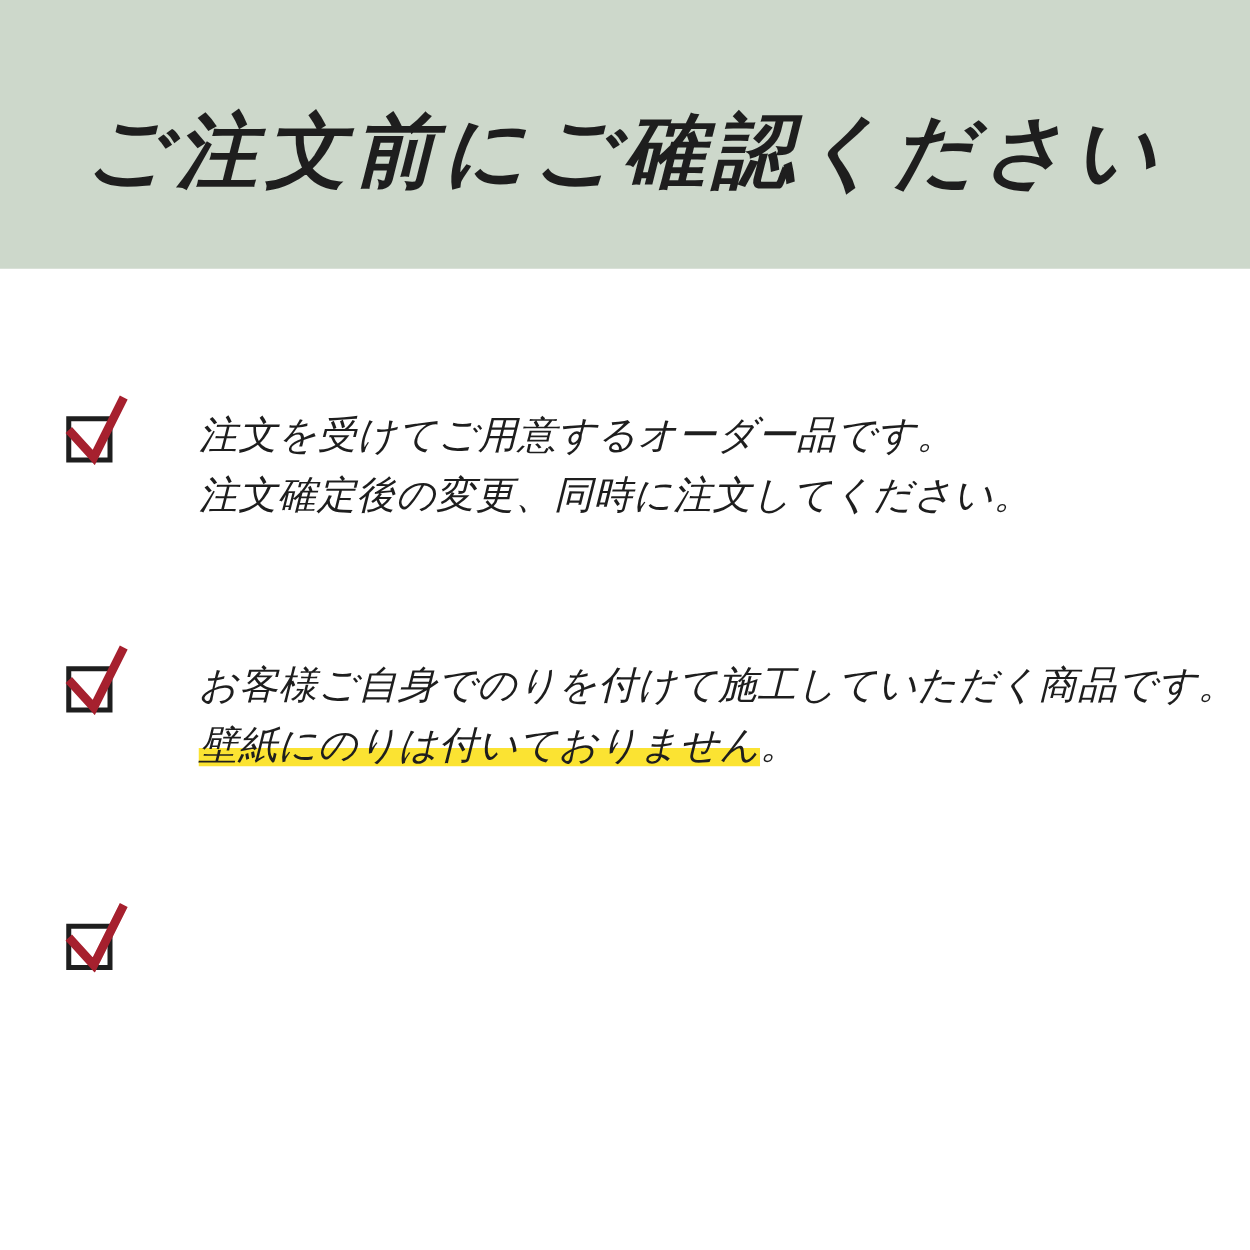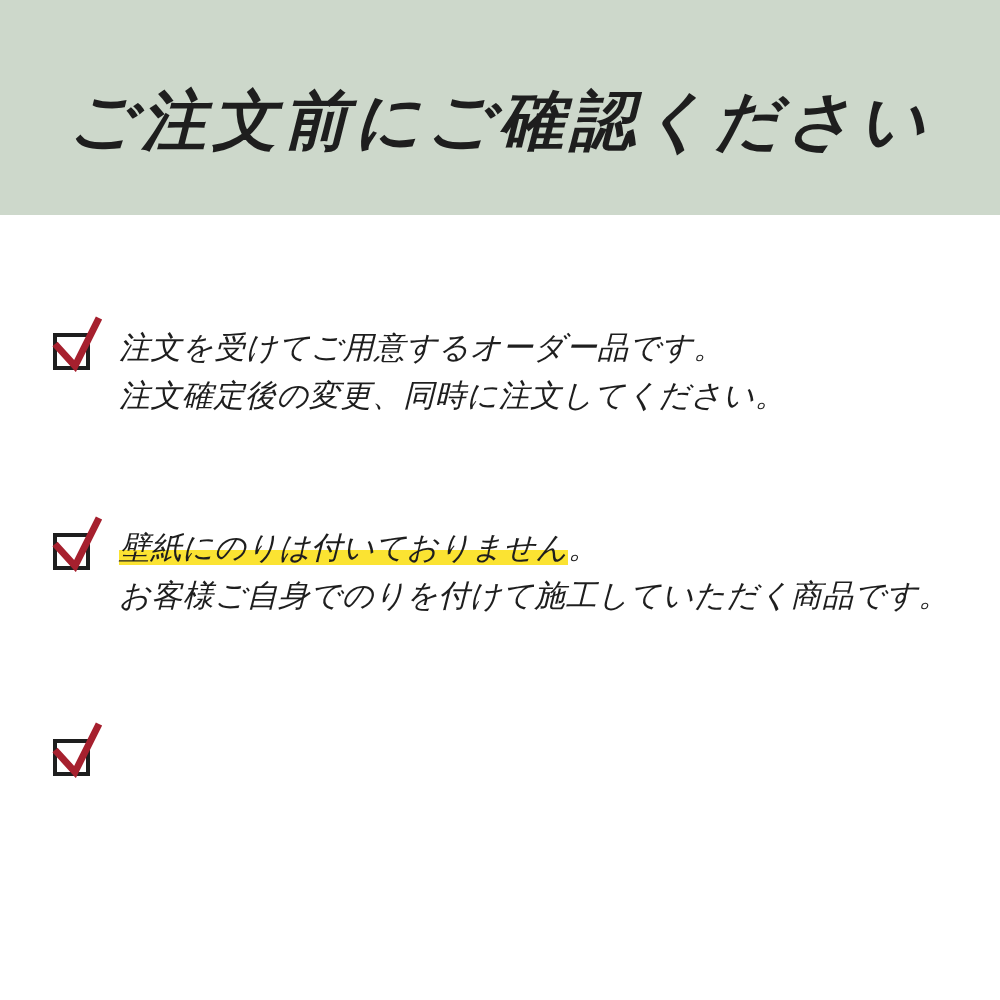--- a/index.html
+++ b/index.html
@@ -55,20 +55,21 @@
     stroke-width: 7;
   }
   .lines { position: absolute; left: 119px; top: 0; }
   .line {
     font-size: 31px;
     line-height: 48px;
     font-weight: 500;
     letter-spacing: 0.5px;
     color: var(--ink);
     white-space: nowrap;
+    margin-left: 40px;
   }
   .seg.hl {
     background: linear-gradient(180deg, rgba(255,255,255,0) 58%, var(--hl) 58%);
   }
 </style>
 </head>
 <body>
 
 <div class="page" style="--header-bg: #CDD8CB; --ink: #1E1E1E; --check-red: #A6202E; --hl: #FBE332;">
   <header class="header">
@@ -85,22 +86,22 @@
           <div class="line"><span class="seg">注文確定後の変更、同時に注文してください。</span></div>
         </div>
   </section>
 
   <section class="item">
     <span class="checkbox"></span>
     <svg class="tick" viewBox="0 0 52 58" aria-hidden="true">
       <polyline points="4,30 24,52 48,4"></polyline>
     </svg>
     <div class="lines">
+          <div class="line"><span class="seg">お客様ご自身でのりを付けて施工していただく商品です。</span></div>
           <div class="line"><span class="seg hl">壁紙にのりは付いておりません</span><span class="seg">。</span></div>
-          <div class="line"><span class="seg">お客様ご自身でのりを付けて施工していただく商品です。</span></div>
         </div>
   </section>
 
   <section class="item">
     <span class="checkbox"></span>
     <svg class="tick" viewBox="0 0 52 58" aria-hidden="true">
       <polyline points="4,30 24,52 48,4"></polyline>
     </svg>
     <div class="lines">
         </div>

